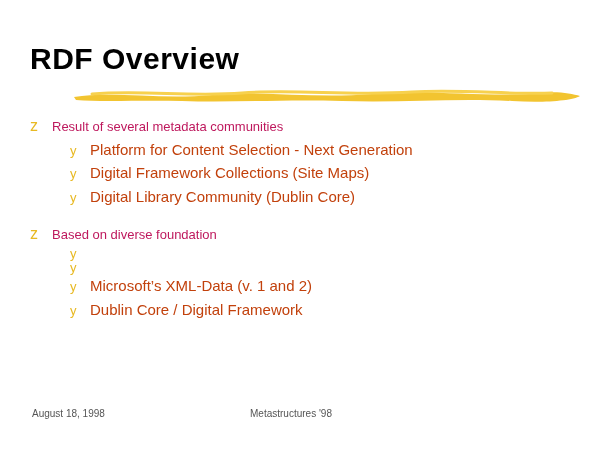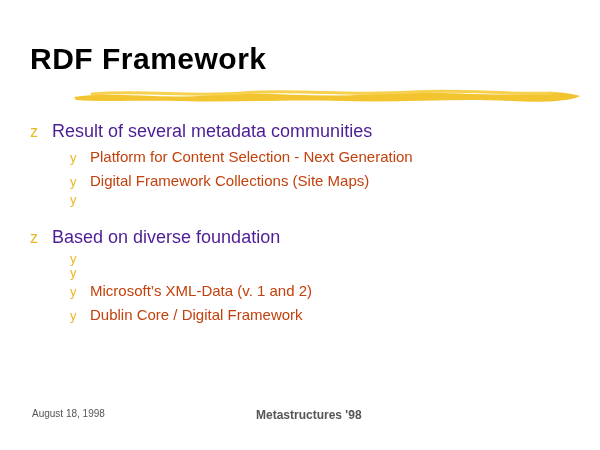--- a/index.html
+++ b/index.html
@@ -50,22 +50,22 @@
   .bullet-l1 .marker {
     width: 22px;
     flex: 0 0 22px;
     color: #E8B923;
     font-size: 16px;
     line-height: 1;
     text-align: left;
     font-family: "Liberation Sans", sans-serif;
   }
   .bullet-l1 .text {
-    font-size: 18px;
-    color: #4c1d95;
+    font-size: 13px;
+    color: #be185d;
     line-height: 1.45;
   }
   .sub-list {
     margin: 2px 0 6px 0;
   }
   .bullet-l2 {
     display: flex;
     align-items: baseline;
     padding-left: 40px;
     margin-bottom: 1px;
@@ -94,33 +94,32 @@
   }
   .footer-date {
     position: absolute;
     left: 32px;
     top: 0;
     font-size: 10px;
     color: #555555;
   }
   .footer-center {
     position: absolute;
-    left: 256px;
+    left: 250px;
     top: 0;
-    font-size: 12px;
+    font-size: 10px;
     color: #555555;
-    font-weight: bold;
   }
 </style>
 </head>
 <body>
 
 <div class="slide">
 
-  <div class="slide-title">RDF Framework</div>
+  <div class="slide-title">RDF Overview</div>
 
   <div class="brush">
     <svg width="510" height="16" viewBox="0 0 510 16" xmlns="http://www.w3.org/2000/svg" aria-hidden="true">
       <path d="M2,9 C40,3 90,12 140,7 C190,2 240,11 300,6 C360,1 420,10 470,5 C486,3 500,6 508,8 C500,13 470,15 440,13 C380,10 330,15 270,13 C210,11 160,15 110,13 C70,12 30,14 4,12 Z" fill="#F2C430"></path>
       <path d="M20,6 C70,2 120,9 170,5 C220,1 280,8 340,4 C390,1 440,7 480,5" fill="none" stroke="#F7D14E" stroke-width="3" stroke-linecap="round"></path>
     </svg>
   </div>
 
   <div class="content">
 
@@ -132,20 +131,21 @@
       <div class="bullet-l2">
         <span class="marker">y</span>
         <span class="text">Platform for Content Selection - Next Generation</span>
       </div>
       <div class="bullet-l2">
         <span class="marker">y</span>
         <span class="text">Digital Framework Collections (Site Maps)</span>
       </div>
       <div class="bullet-l2">
         <span class="marker">y</span>
+        <span class="text">Digital Library Community (Dublin Core)</span>
       </div>
     </div>
 
     <div class="group-gap"></div>
 
     <div class="bullet-l1">
       <span class="marker">z</span>
       <span class="text">Based on diverse foundation</span>
     </div>
     <div class="sub-list">

